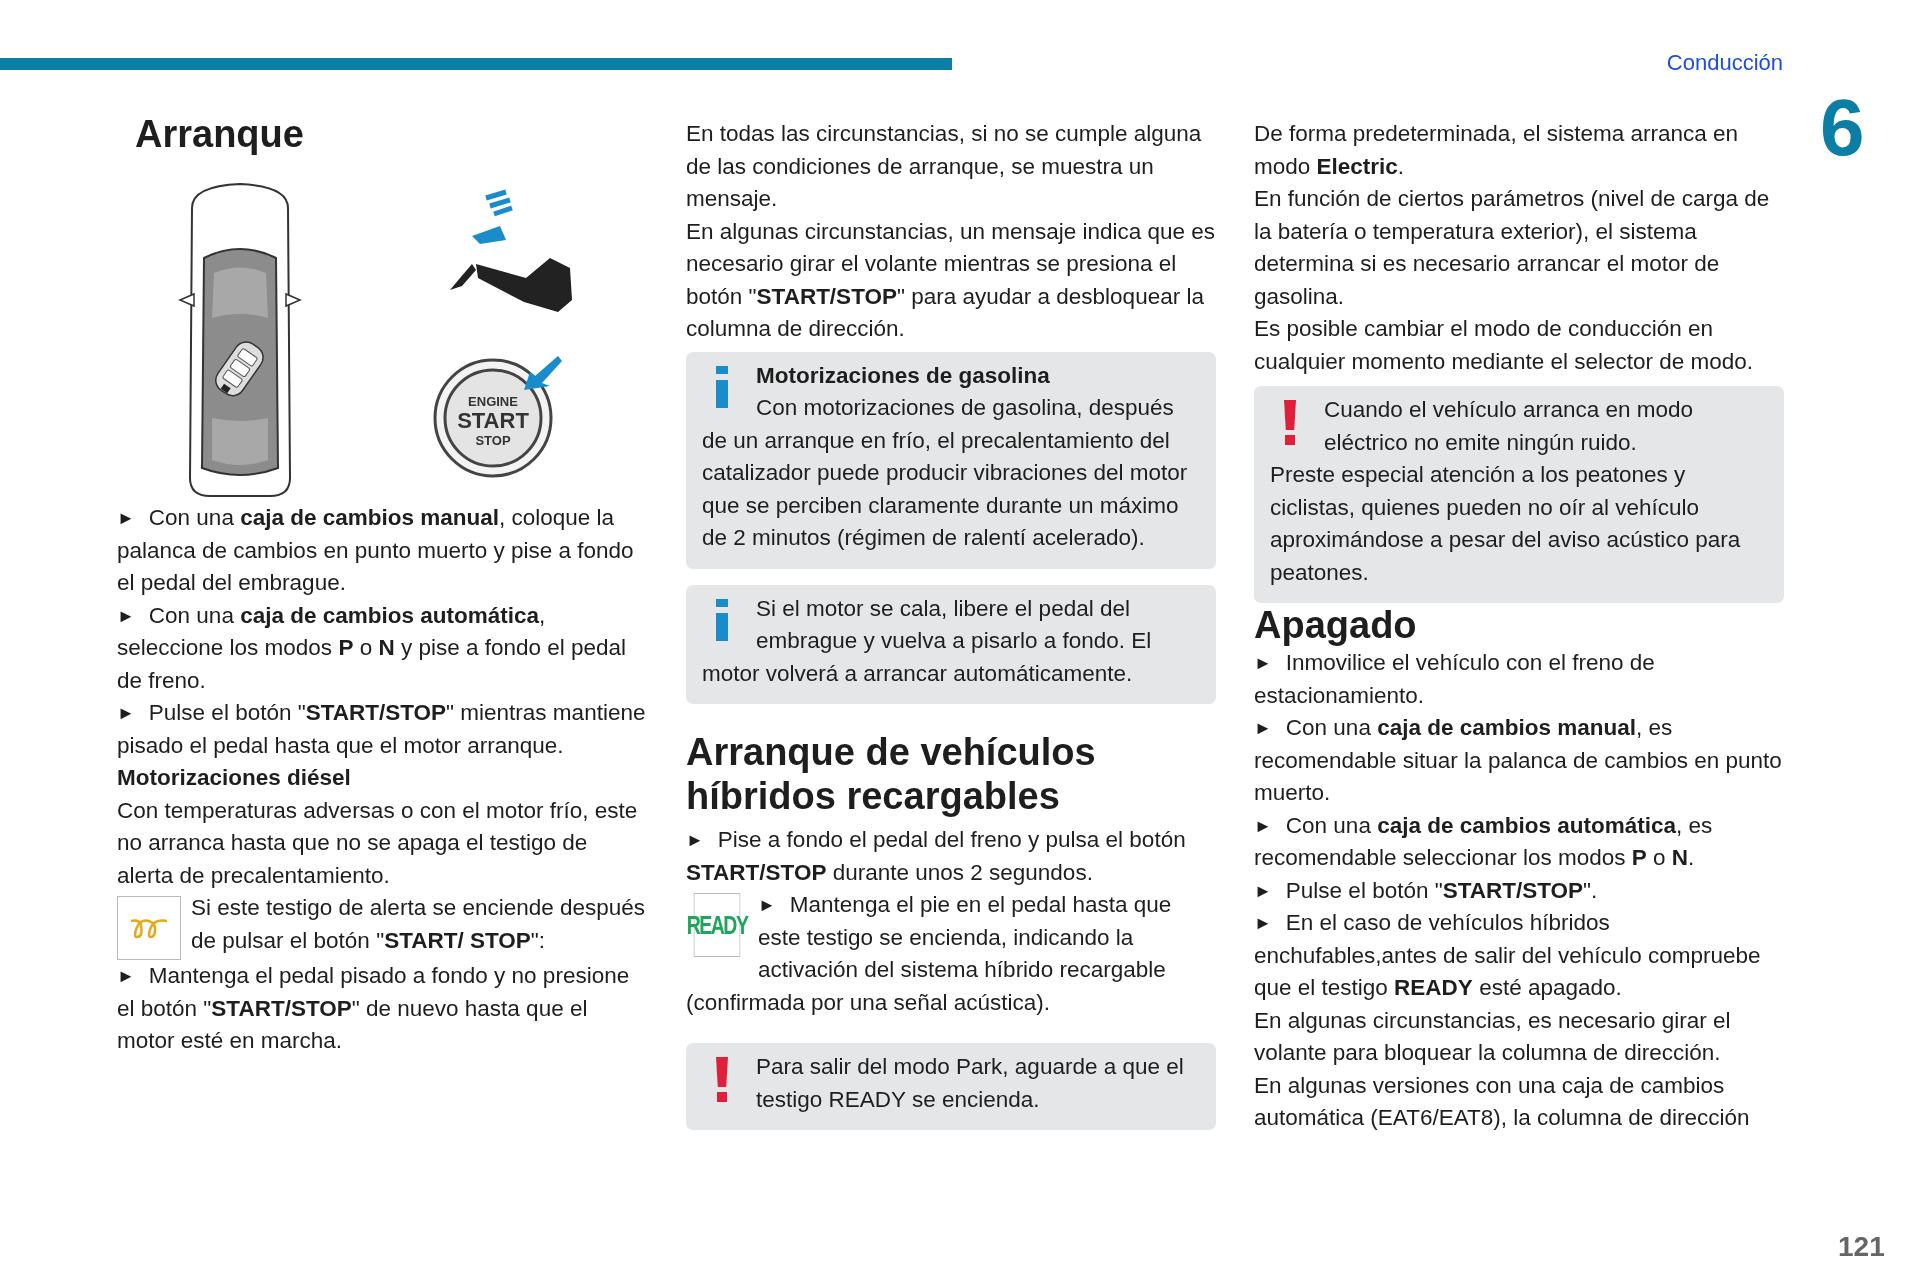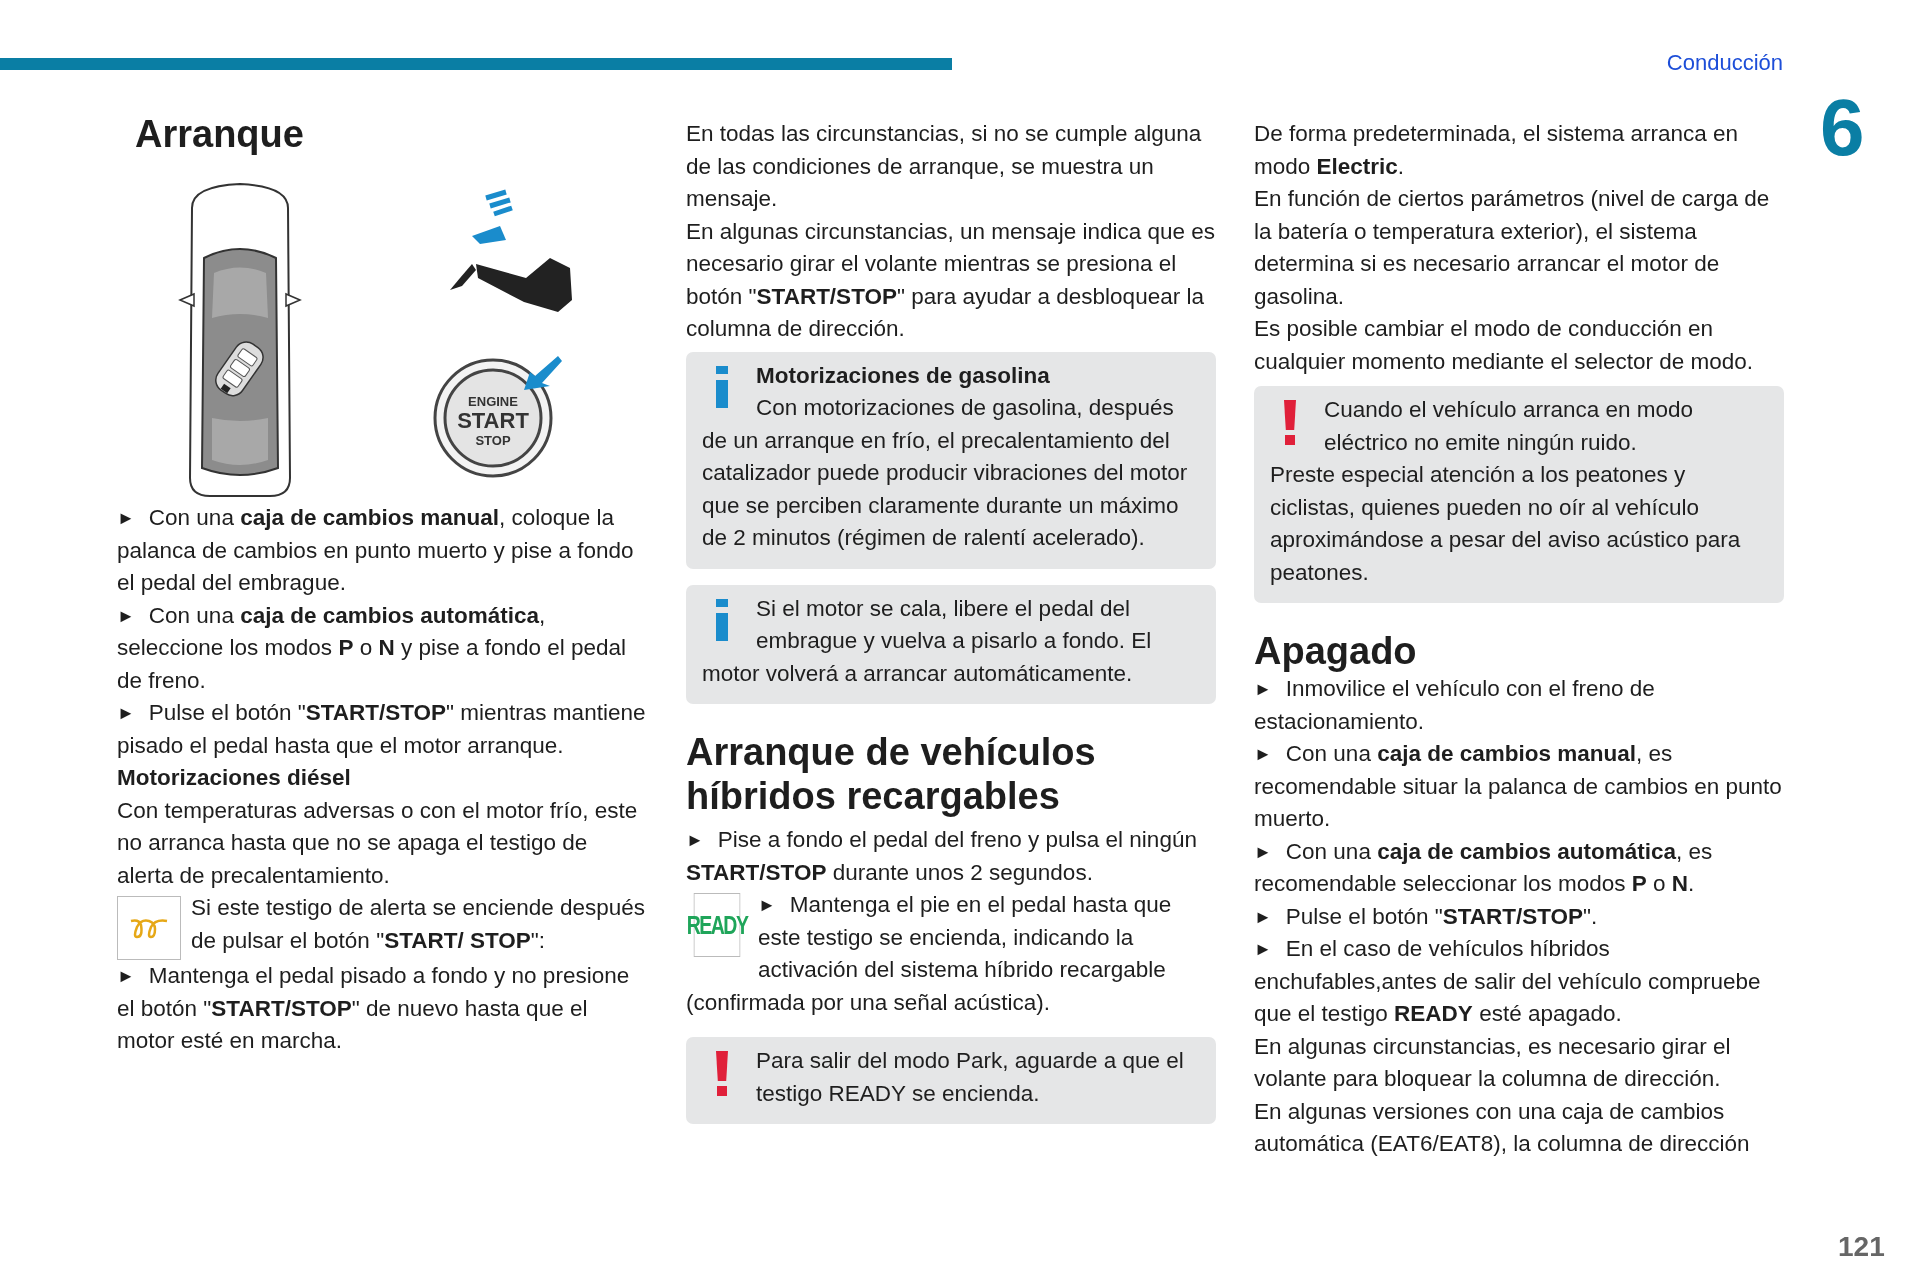--- a/index.html
+++ b/index.html
@@ -115,27 +115,27 @@
     <div class="ic">
         <div class="info-i">
           <div class="dot"></div>
           <div class="bar"></div>
         </div>
       </div>
     <p>Si el motor se cala, libere el pedal del embrague y vuelva a pisarlo a fondo. El motor volverá a arrancar automáticamente.</p>
   </div>
 
   <h2 class="h1" style="margin-top:26px">Arranque de vehículos híbridos recargables</h2>
-  <p style="margin-top:6px"><span class="tri">►</span><span>Pise a fondo el pedal del freno y pulsa el ningún </span><b>START/STOP</b><span> durante unos 2 segundos.</span></p>
+  <p style="margin-top:6px"><span class="tri">►</span><span>Pise a fondo el pedal del freno y pulsa el botón </span><b>START/STOP</b><span> durante unos 2 segundos.</span></p>
   <p>
     <span class="tell tell-ready">READY</span>
     <span class="tri">►</span><span>Mantenga el pie en el pedal hasta que este testigo se encienda, indicando la activación del sistema híbrido recargable (confirmada por una señal acústica).</span>
   </p>
 
-  <div class="note" style="margin-top:18px; clear:both">
+  <div class="note" style="margin-top:24px; clear:both">
     <div class="ic">
         <div class="warn-ex">
           <div class="bar"></div>
           <div class="dot"></div>
         </div>
       </div>
     <p>Para salir del modo Park, aguarde a que el testigo READY se encienda.</p>
   </div>
 </div>
 
@@ -148,21 +148,21 @@
     <div class="ic">
         <div class="warn-ex">
           <div class="bar"></div>
           <div class="dot"></div>
         </div>
       </div>
     <p>Cuando el vehículo arranca en modo eléctrico no emite ningún ruido.</p>
     <p>Preste especial atención a los peatones y ciclistas, quienes pueden no oír al vehículo aproximándose a pesar del aviso acústico para peatones.</p>
   </div>
 
-  <h2 class="h1" style="margin-top:26px">Apagado</h2>
+  <h2 class="h1" style="">Apagado</h2>
   <p><span class="tri">►</span><span>Inmovilice el vehículo con el freno de estacionamiento.</span></p>
   <p><span class="tri">►</span><span>Con una </span><b>caja de cambios manual</b><span>, es recomendable situar la palanca de cambios en punto muerto.</span></p>
   <p><span class="tri">►</span><span>Con una </span><b>caja de cambios automática</b><span>, es recomendable seleccionar los modos </span><b>P</b><span> o </span><b>N</b><span>.</span></p>
   <p><span class="tri">►</span><span>Pulse el botón "</span><b>START/STOP</b><span>".</span></p>
   <p><span class="tri">►</span><span>En el caso de vehículos híbridos enchufables,antes de salir del vehículo compruebe que el testigo </span><b>READY</b><span> esté apagado.</span></p>
   <p>En algunas circunstancias, es necesario girar el volante para bloquear la columna de dirección.</p>
   <p>En algunas versiones con una caja de cambios automática (EAT6/EAT8), la columna de dirección</p>
 </div>
 
 </body></html>

